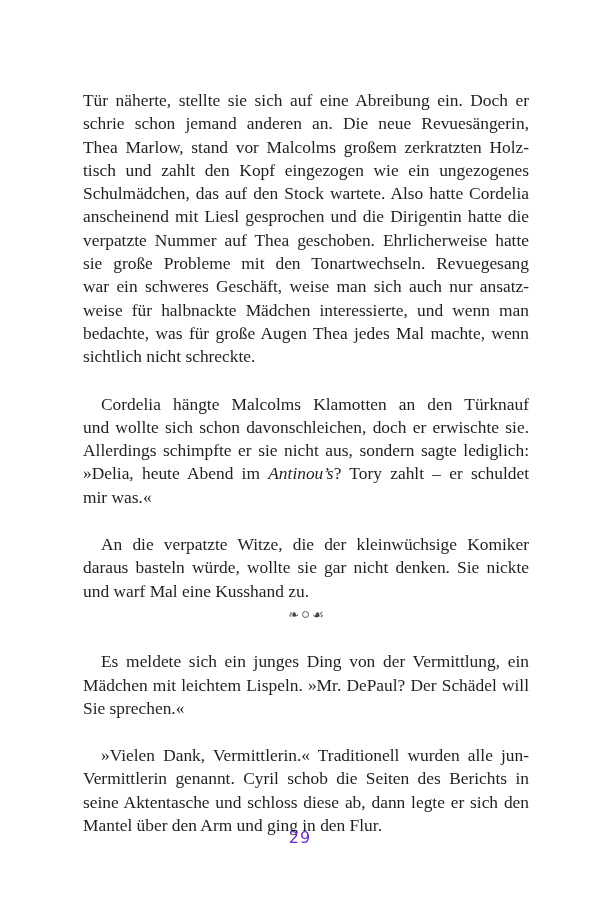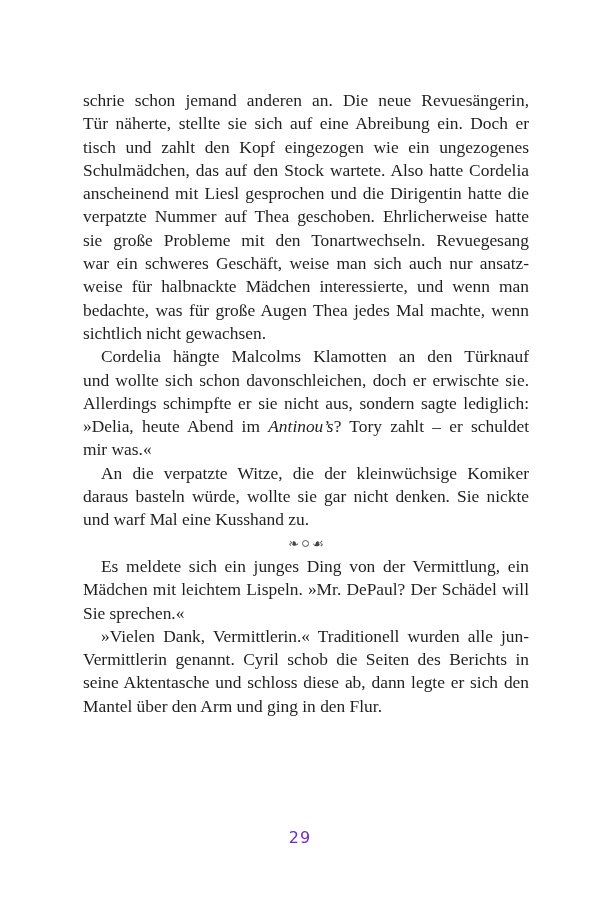--- a/index.html
+++ b/index.html
@@ -28,20 +28,21 @@
       white-space: nowrap;
       text-align: justify;
       text-align-last: justify;
       height: 23.3px;
     }
     .line.last {
       text-align-last: left;
     }
     .line.indent {
       padding-left: 18px;
+      margin-top: 24px;
     }
     .line em { }
     .ornament {
       display: flex;
       justify-content: center;
       align-items: center;
       height: 23.3px;
       gap: 3px;
       color: #444;
     }
@@ -66,31 +67,32 @@
       color: #6d28d9;
       letter-spacing: 1px;
     }
   </style>
 </head>
 <body>
 
 <div class="page">
 
   <div>
+    <span class="line">Tür näherte, stellte sie sich auf eine Abreibung ein. Doch er</span>
     <span class="line">schrie schon jemand anderen an. Die neue Revuesängerin,</span>
-    <span class="line">Tür näherte, stellte sie sich auf eine Abreibung ein. Doch er</span>
+    <span class="line">Thea Marlow, stand vor Malcolms großem zerkratzten Holz-</span>
     <span class="line">tisch und zahlt den Kopf eingezogen wie ein ungezogenes</span>
     <span class="line">Schulmädchen, das auf den Stock wartete. Also hatte Cordelia</span>
     <span class="line">anscheinend mit Liesl gesprochen und die Dirigentin hatte die</span>
     <span class="line">verpatzte Nummer auf Thea geschoben. Ehrlicherweise hatte</span>
     <span class="line">sie große Probleme mit den Tonartwechseln. Revuegesang</span>
     <span class="line">war ein schweres Geschäft, weise man sich auch nur ansatz-</span>
     <span class="line">weise für halbnackte Mädchen interessierte, und wenn man</span>
     <span class="line">bedachte, was für große Augen Thea jedes Mal machte, wenn</span>
-    <span class="line last">sichtlich nicht gewachsen.</span>
+    <span class="line last">sichtlich nicht schreckte.</span>
   </div>
 
   <div>
     <span class="line indent">Cordelia hängte Malcolms Klamotten an den Türknauf</span>
     <span class="line">und wollte sich schon davonschleichen, doch er erwischte sie.</span>
     <span class="line">Allerdings schimpfte er sie nicht aus, sondern sagte lediglich:</span>
     <span class="line"><span>»Delia, heute Abend im </span><em>Antinou’s</em><span>? Tory zahlt – er schuldet</span></span>
     <span class="line last">mir was.«</span>
   </div>
 

